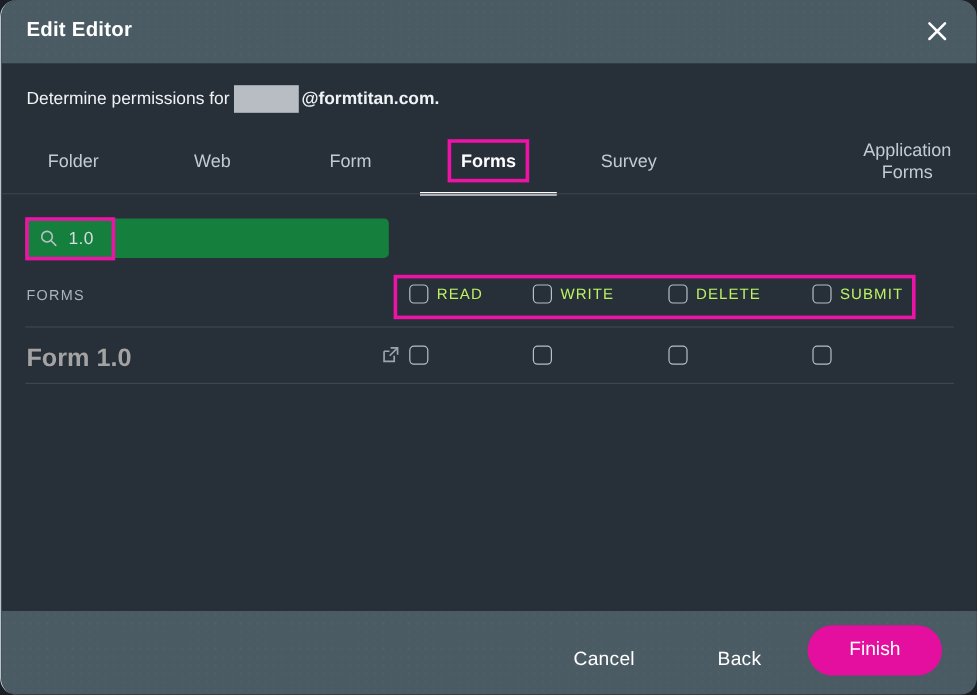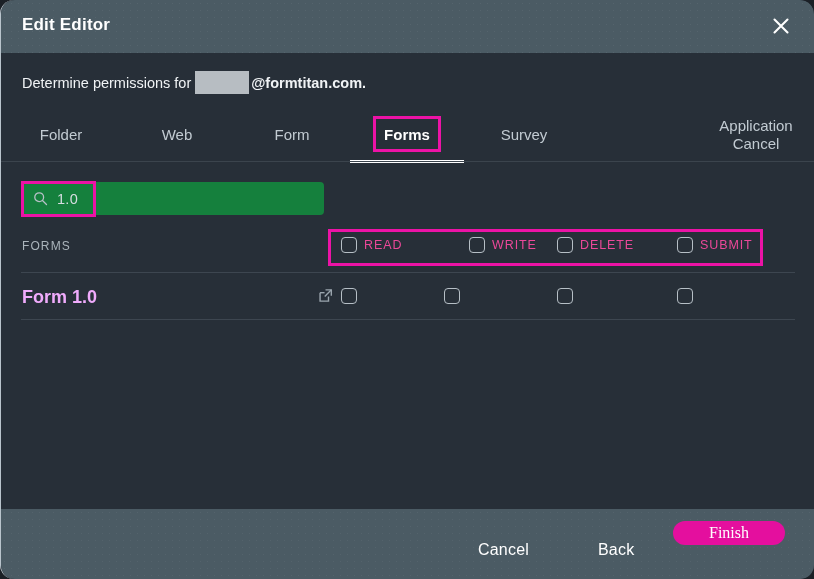--- a/index.html
+++ b/index.html
@@ -171,21 +171,21 @@
     position: absolute;
     top: 8px;
     display: flex;
     align-items: center;
     cursor: pointer;
   }
   .perm-col .cb { margin-right: 7px; }
   .perm-col .lbl {
     font-size: 12.5px;
     letter-spacing: .9px;
-    color: #ec4899;
+    color: #bef264;
   }
   .rule {
     position: absolute;
     left: 20px;
     width: 774px;
     height: 1px;
     background: #3d4650;
   }
 
   
@@ -205,22 +205,22 @@
     position: absolute;
     left: 0;
     top: 277px;
     width: 814px;
     height: 40px;
   }
   .form-name {
     position: absolute;
     left: 21px;
     top: 10px;
-    font-size: 18px;
-    color: #f0abfc;
+    font-size: 21px;
+    color: #a3a3a3;
     font-weight: bold;
   }
   .ext-link {
     position: absolute;
     left: 317px;
     top: 11px;
     width: 15px;
     height: 15px;
     cursor: pointer;
   }
@@ -251,31 +251,31 @@
     cursor: pointer;
     letter-spacing: .2px;
   }
   #btn-cancel { left: 477px; }
   #btn-back { left: 597px; }
   .btn-finish {
     position: absolute;
     left: 672px;
     top: 521px;
     width: 112px;
-    height: 24px;
+    height: 42px;
     border-radius: 21px;
     background: #e40f9e;
     color: #ffffff;
     font-size: 16px;
     display: flex;
     align-items: center;
     justify-content: center;
     cursor: pointer;
     border: none;
-    font-family: Liberation Serif, serif;
+    font-family: Liberation Sans, sans-serif;
     z-index: 5;
   }
 </style>
 </head>
 <body>
 
 <div class="dialog">
 
   <div class="titlebar">
     <div class="title-text">Edit Editor</div>
@@ -302,21 +302,21 @@
     <div class="tab" id="tab-2" style="left:237px; width:108px;">
       <span>Form</span>
     </div>
     <div class="tab active" id="tab-3" style="left:352px; width:108px;">
       <span>Forms</span>
     </div>
     <div class="tab" id="tab-4" style="left:469px; width:108px;">
       <span>Survey</span>
     </div>
     <div class="tab" id="tab-6" style="left:700px; width:110px;">
-      <span>Application Cancel</span>
+      <span>Application Forms</span>
     </div>
 
     <div class="tab-underline" style="left:349px; width:114px;"></div>
     <div class="tabs-rule"></div>
   </div>
 
   <div class="hl" style="left:372px; top:116px; width:68px; height:36px;"></div>
 
   <div class="search-field">
     <svg class="search-icon" viewBox="0 0 16 16">
@@ -327,21 +327,21 @@
   </div>
   <div class="hl" style="left:20px; top:181px; width:75px; height:36px;"></div>
 
   <div class="perm-header">
     <div class="forms-label">FORMS</div>
 
     <div class="perm-col" style="left:340px;">
       <span class="cb"></span>
       <span class="lbl">READ</span>
     </div>
-    <div class="perm-col" style="left:468px;">
+    <div class="perm-col" style="left:443px;">
       <span class="cb"></span>
       <span class="lbl">WRITE</span>
     </div>
     <div class="perm-col" style="left:556px;">
       <span class="cb"></span>
       <span class="lbl">DELETE</span>
     </div>
     <div class="perm-col" style="left:676px;">
       <span class="cb"></span>
       <span class="lbl">SUBMIT</span>

